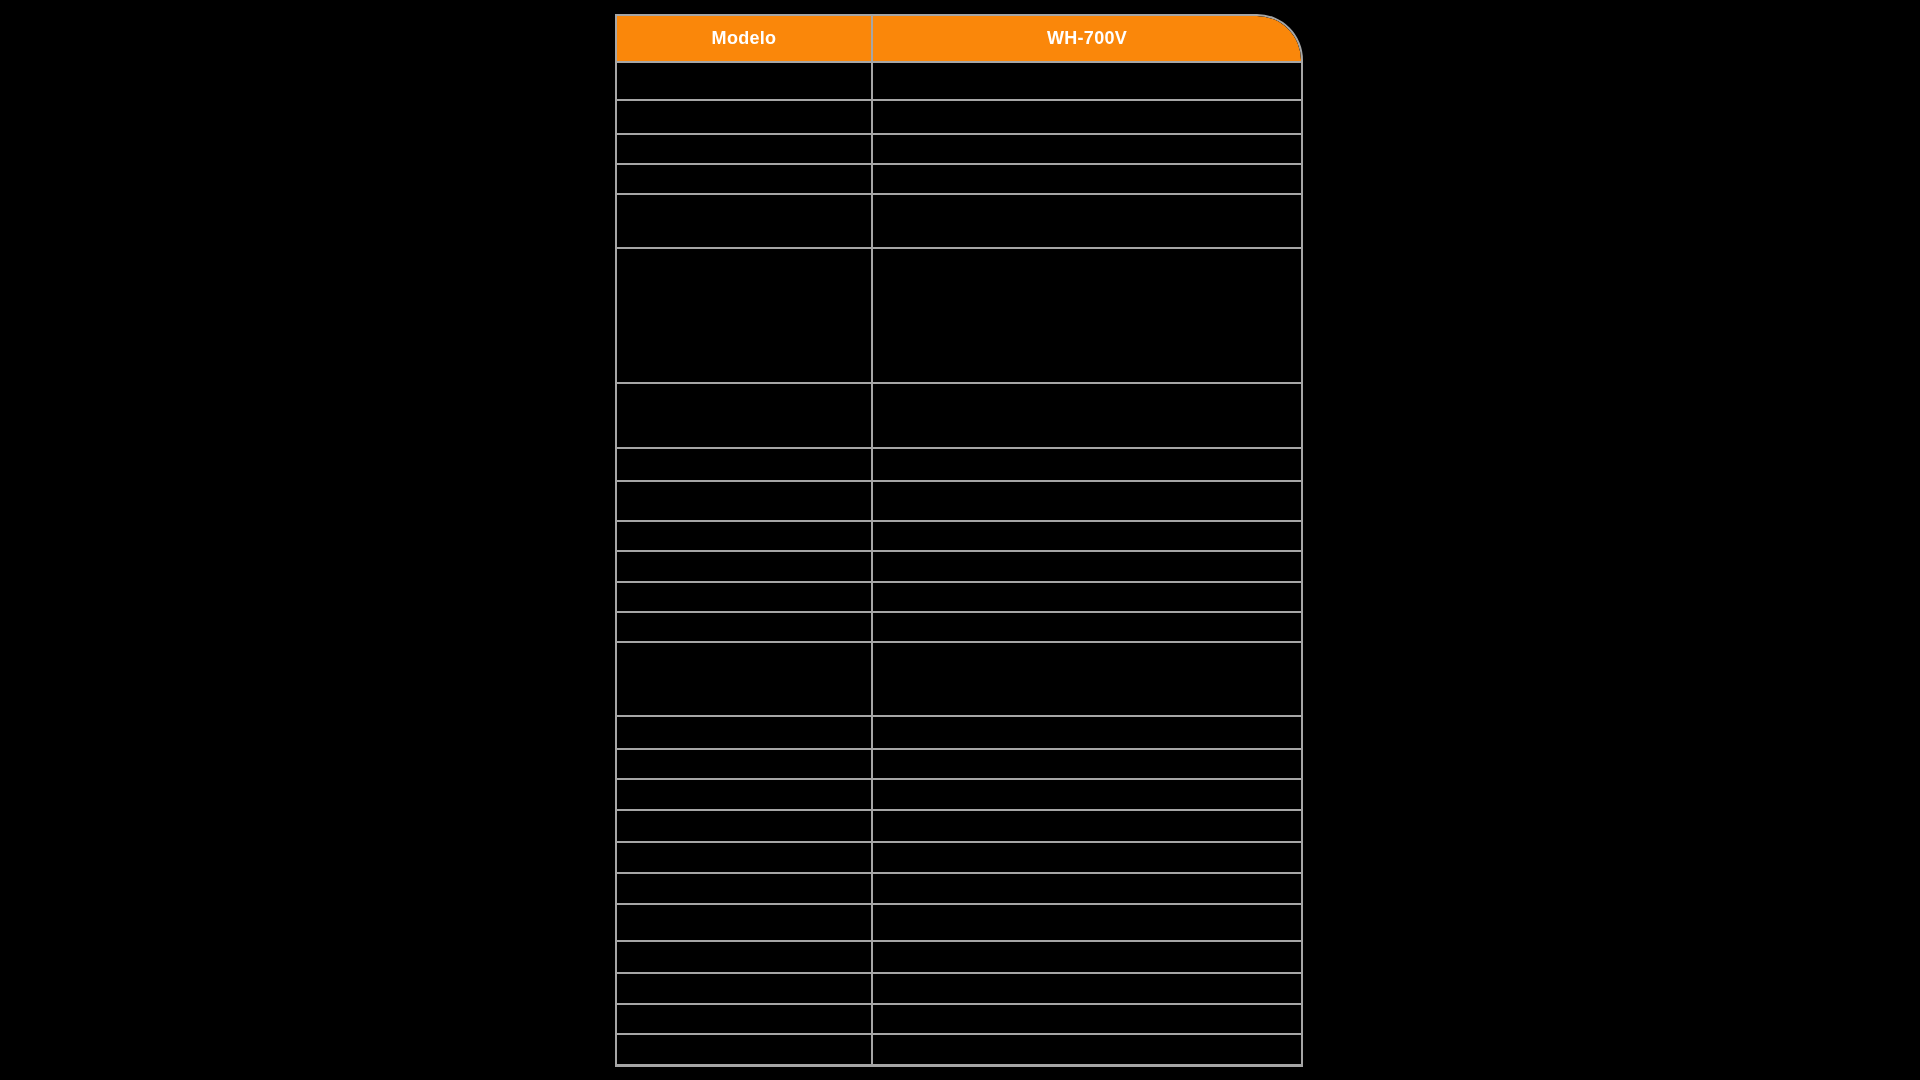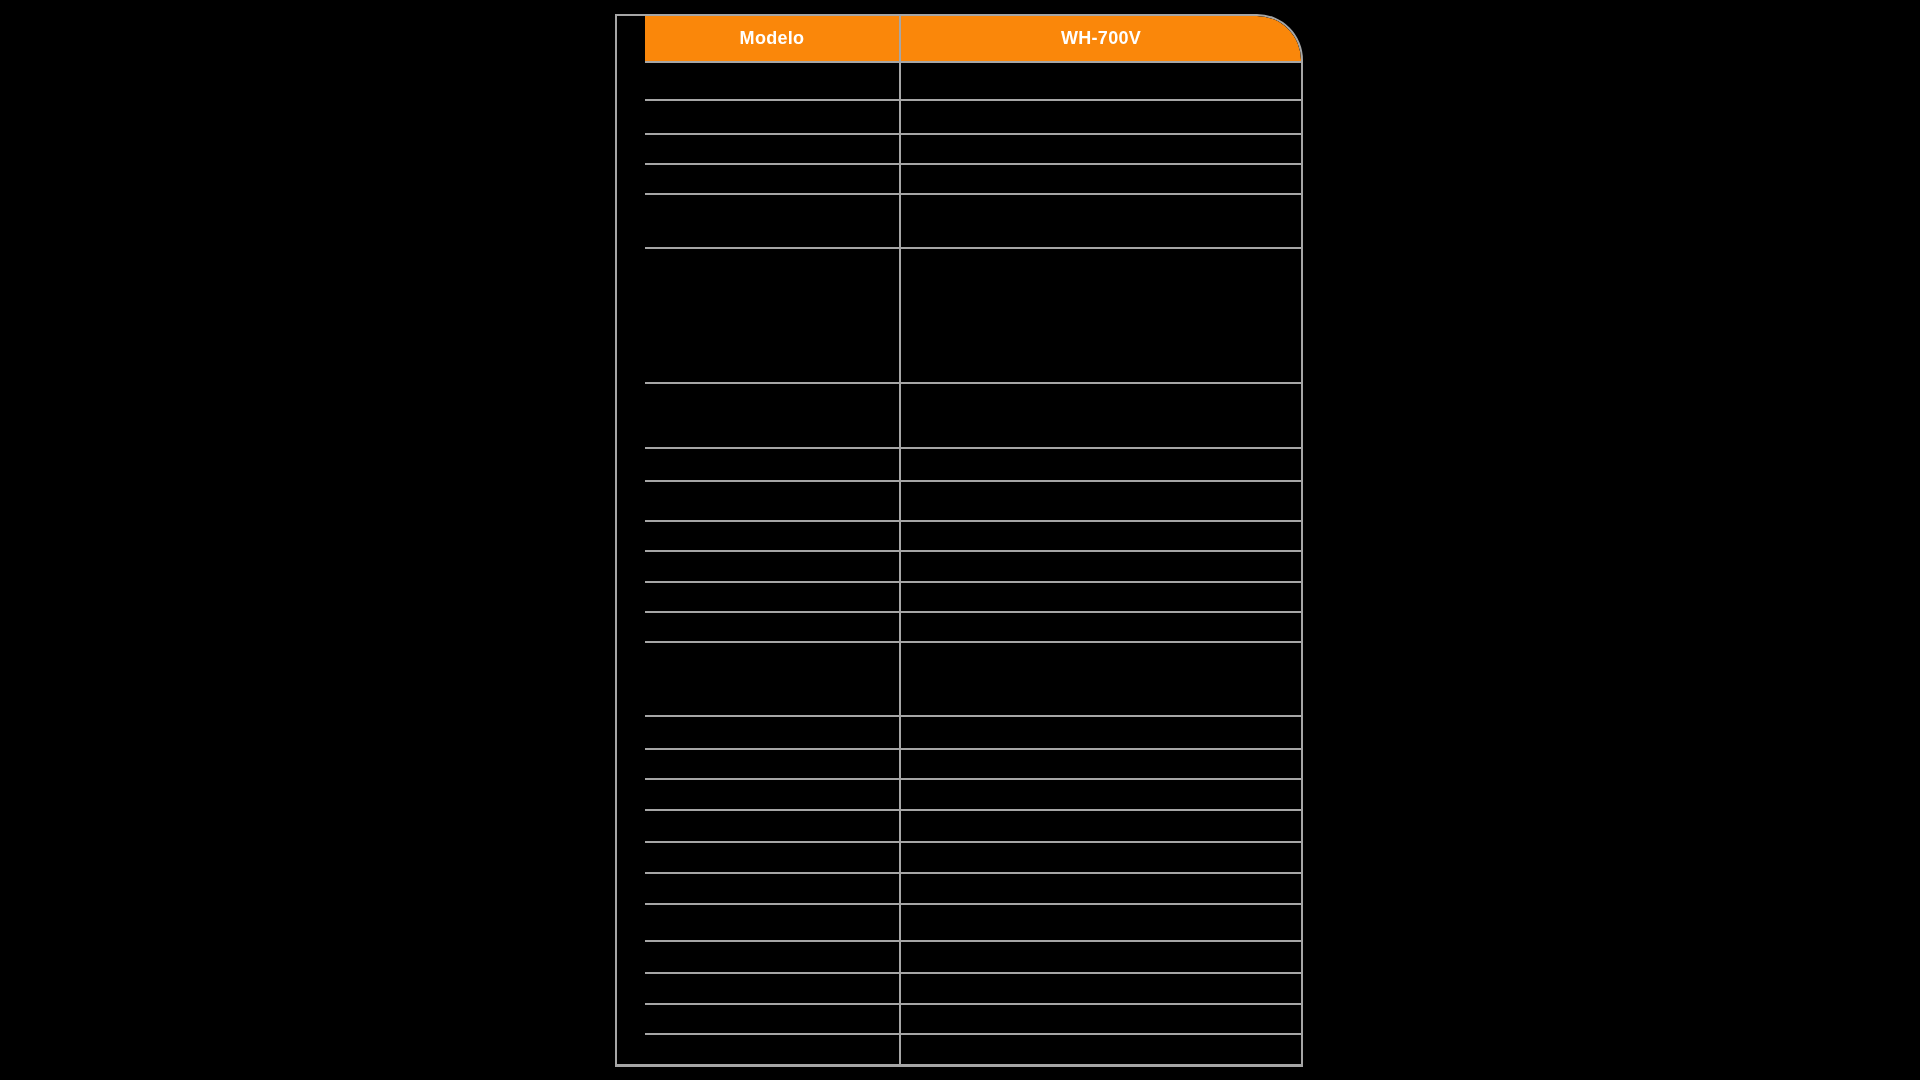--- a/index.html
+++ b/index.html
@@ -14,21 +14,20 @@
     background:var(--bg);
     font-family:"Liberation Sans", sans-serif;
   }
   .spec-table{
     position:absolute;left:615px;top:14px;width:688px;height:1053px;
     box-sizing:border-box;background:var(--bg);
     border:2px solid var(--border);
     border-bottom-width:3px;
     border-top-right-radius:46px;
     overflow:hidden;
-    padding-left:28px;
   }
   .row{display:flex;width:100%;box-sizing:border-box;}
   .header-row{
     height:45px;background:var(--accent);
     border-top-right-radius:44px;
   }
   .body-row{border-top:2px solid var(--border);background:var(--bg);}
   .cell{box-sizing:border-box;overflow:hidden;}
   .cell-left{flex:0 0 256px;width:256px;border-right:2px solid var(--border);}
   .cell-right{flex:1;}

